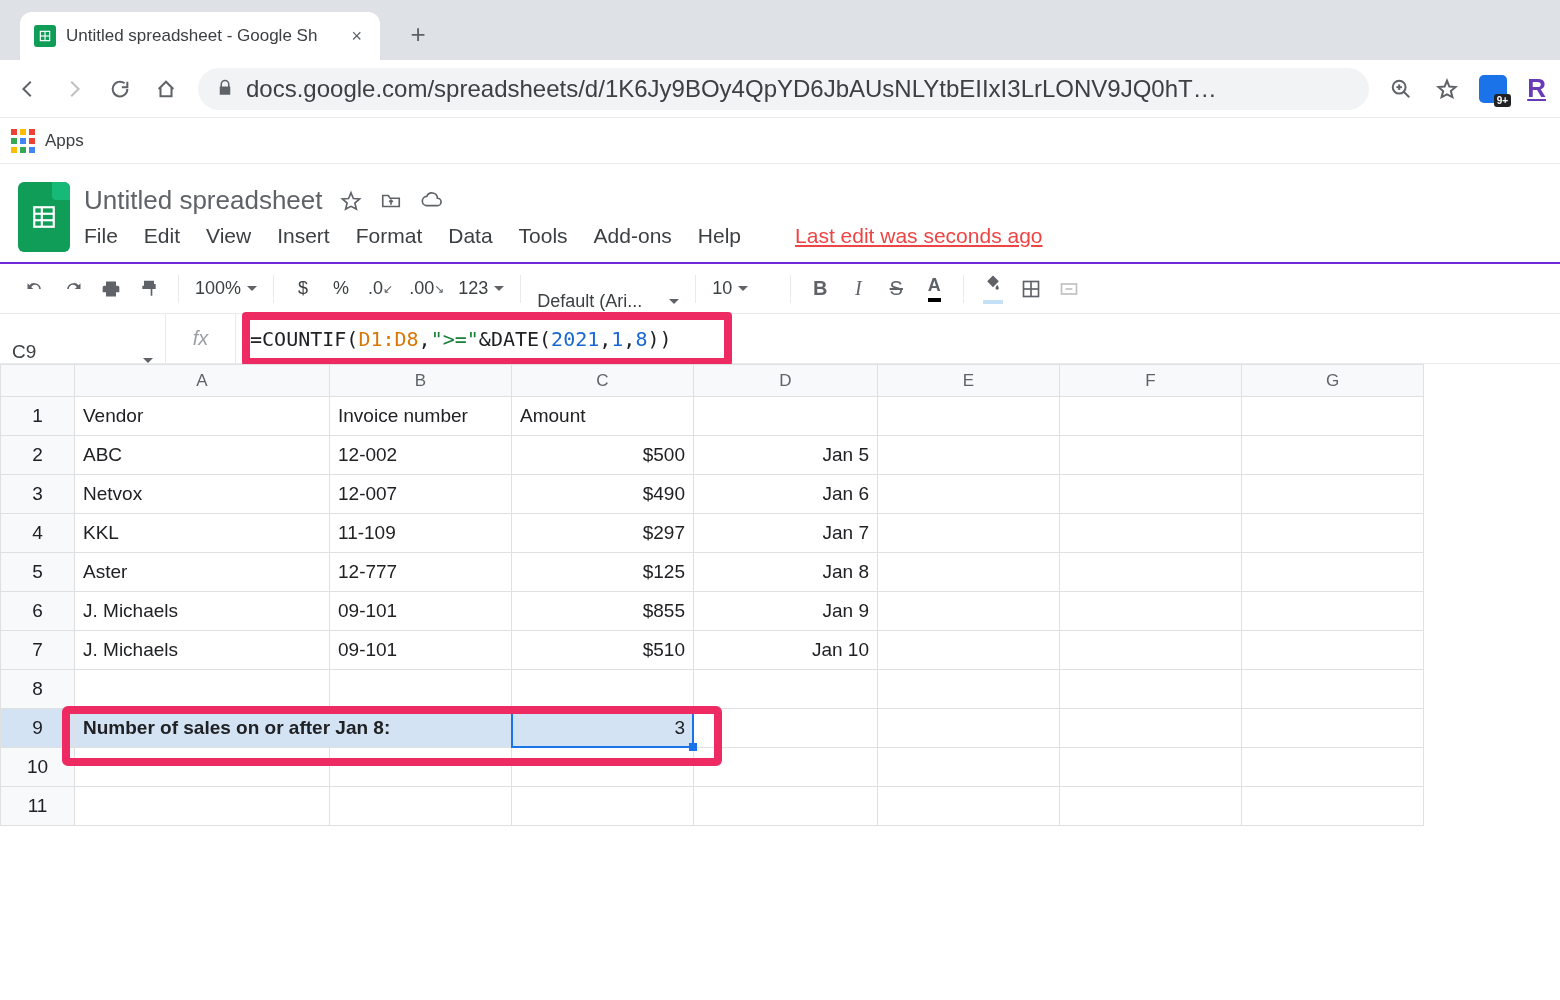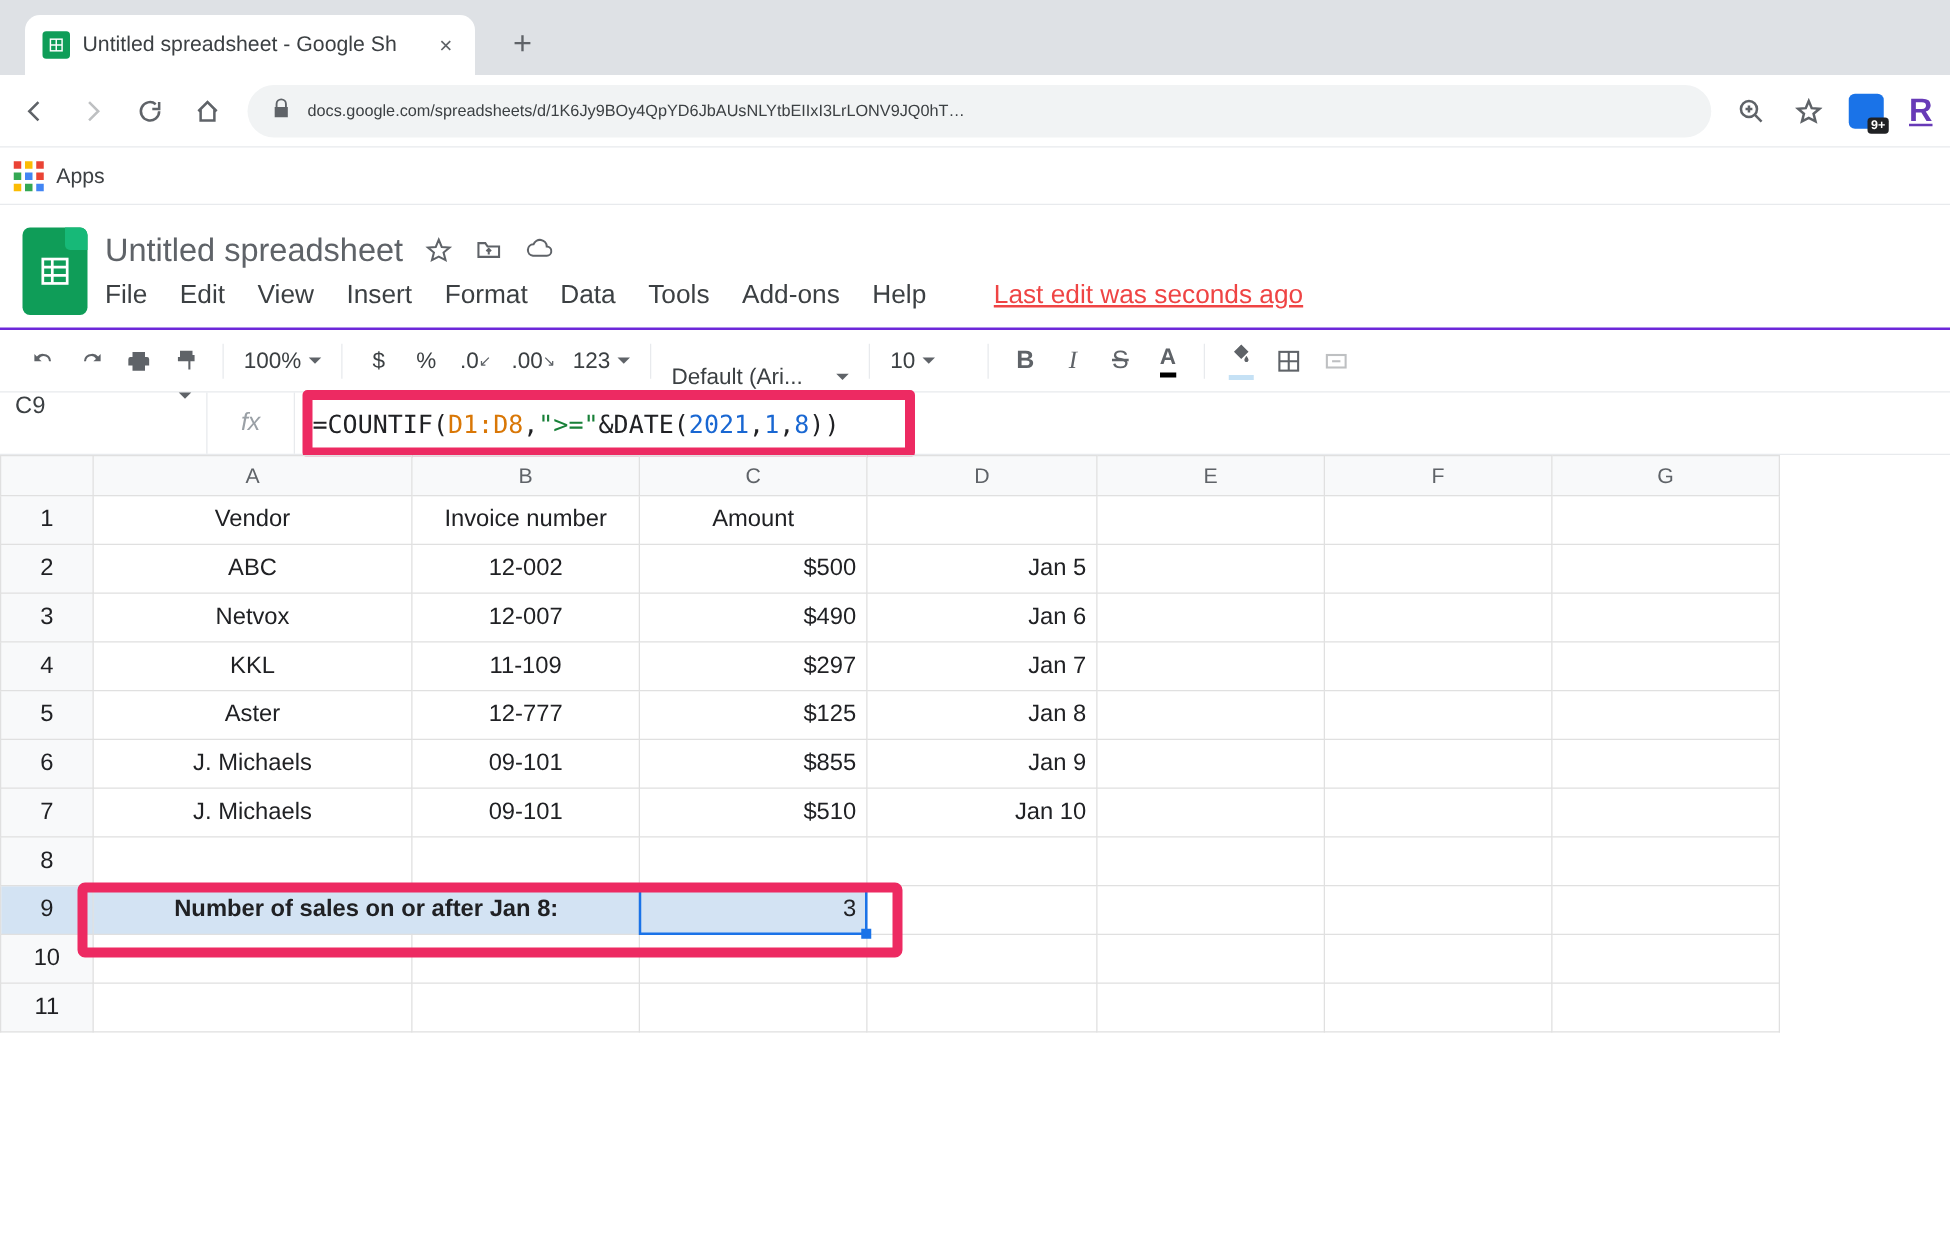--- a/index.html
+++ b/index.html
@@ -10,21 +10,21 @@
   .tab { background: #fff; height: 48px; display: flex; align-items: center; padding: 0 18px 0 14px; border-radius: 12px 12px 0 0; font-size: 17px; color: #3c4043; gap: 10px; width: 360px; }
   .tab .favicon { width: 22px; height: 22px; background: #0f9d58; border-radius: 3px; display:flex; align-items:center; justify-content:center;}
   .tab .favicon svg { width:14px; height:14px; }
   .tab-title { flex:1; white-space:nowrap; overflow:hidden; text-overflow:ellipsis; }
   .tab-close { font-size:18px; color:#5f6368; }
   .new-tab { width:40px; height:40px; display:flex; align-items:center;justify-content:center; font-size:26px; color:#5f6368; margin-left: 18px; margin-bottom:6px;}
 
   .browser-toolbar { height: 58px; background:#fff; display:flex; align-items:center; padding: 0 14px; gap: 18px; border-bottom: 1px solid #e8eaed;}
   .nav-icon { width:28px; height:28px; display:flex; align-items:center; justify-content:center; color:#5f6368; }
   .nav-icon svg { width:22px; height:22px; stroke:#5f6368; fill:none; stroke-width:2.2; }
-  .address-bar { flex:1; height:42px; background:#f1f3f4; border-radius:21px; display:flex; align-items:center; padding: 0 18px; gap:12px; font-size:13px; color:#3c4043; }
+  .address-bar { flex:1; height:42px; background:#f1f3f4; border-radius:21px; display:flex; align-items:center; padding: 0 18px; gap:12px; font-size:24px; color:#3c4043; }
   .address-bar .lock { color:#5f6368; }
   .addr-text { flex:1; white-space:nowrap; overflow:hidden; text-overflow:ellipsis; }
   .toolbar-icons { display:flex; gap:20px; align-items:center; }
   .ext-icon { width:28px; height:28px; background:#1a73e8; border-radius:5px; position:relative; }
   .ext-badge { position:absolute; right:-4px; bottom:-4px; background:#202124; color:#fff; font-size:10px; padding:1px 3px; border-radius:3px; font-weight:bold;}
   .r-icon { font-size:26px; color:#673ab7; font-weight:bold; text-decoration:underline; }
 
   .bookmarks-bar { height:46px; display:flex; align-items:center; padding-left:11px; gap:10px; border-bottom:1px solid #e8eaed; font-size:17px; color:#3c4043;}
   .apps-grid { display:grid; grid-template-columns:repeat(3,6px); grid-template-rows:repeat(3,6px); gap:3px; }
   .apps-grid span:nth-child(1){background:#ea4335;} .apps-grid span:nth-child(2){background:#fbbc04;}
@@ -53,41 +53,41 @@
   .tb-sep { width:1px; height:28px; background:#e8eaed; margin:0 8px;}
   .tb-text { color:#3c4043; font-size:18px;}
   .tb-dropdown { display:flex; align-items:center; gap:6px; padding:0 4px;}
   .caret { width:0; height:0; border-left:5px solid transparent; border-right:5px solid transparent; border-top:5px solid #5f6368;}
   .a-underline { border-bottom:4px solid #000; padding-bottom:2px; font-weight:bold;}
   .fill-underline { border-bottom:4px solid #c5e1f5; padding-bottom:2px;}
   .fill-underline svg{width:20px;height:20px;}
 
   
   .formula-row { height:50px; display:flex; align-items:stretch; border-bottom:1px solid #e8eaed; }
-  .name-box { width:166px; border-right:1px solid #e8eaed; display:flex; align-items:flex-start; padding:0 12px; font-size:19px; color:#3c4043; justify-content:space-between;}
+  .name-box { width:166px; border-right:1px solid #e8eaed; display:flex; align-items:flex-end; padding:0 12px; font-size:19px; color:#3c4043; justify-content:space-between;}
   .fx-label { width:70px; display:flex; align-items:center; justify-content:center; font-style:italic; color:#9aa0a6; font-size:20px; border-right:1px solid #e8eaed;}
   .formula-box { flex:1; display:flex; align-items:center; padding:0 14px; font-size:20px; font-family: 'Consolas', monospace; position:relative;}
   .formula-highlight { position:absolute; top:-2px; left:6px; height:54px; width:490px; border:8px solid #ed2a62; border-radius:4px; pointer-events:none;}
   .formula-text span.fn{color:#202124;}
   .formula-text span.range{color:#d97706;}
   .formula-text span.str{color:#188038;}
   .formula-text span.num{color:#1967d2;}
 
   
   .grid-wrap { display:flex; }
   .grid { border-collapse:collapse; table-layout:fixed; }
   .grid th, .grid td { border:1px solid #e0e0e0; height:39px; font-size:19px; }
   .grid thead th { background:#f8f9fa; color:#5f6368; font-weight:normal; height:32px; font-size:17px;}
   .corner { width:74px; background:#f8f9fa;}
   .rowhead { width:74px; background:#f8f9fa; color:#5f6368; text-align:center; font-size:17px; font-weight:normal;}
   .col-A{width:255px;} .col-B{width:182px;} .col-C{width:182px;} .col-D{width:184px;}
   .col-E{width:182px;} .col-F{width:182px;} .col-G{width:182px;}
   .grid td { padding:0 8px; color:#202124;}
   .al-r { text-align:right; }
-  .al-l { text-align:center; }
+  .al-l { text-align:left; }
   .bold { font-weight:bold; }
   .sel-highlight td { background:#d3e3f3; }
   .sel-highlight td.rowhead{background:#d3e3f3;}
   .active-cell { position:relative; }
   .active-cell::after { content:''; position:absolute; inset:-1px; border:2px solid #1a73e8; pointer-events:none;}
   .active-cell .handle{position:absolute; right:-4px; bottom:-4px; width:8px;height:8px;background:#1a73e8;}
   .row9-highlight { position:absolute; border:8px solid #ed2a62; border-radius:6px; pointer-events:none;}
 </style>
 </head>
 <body>

